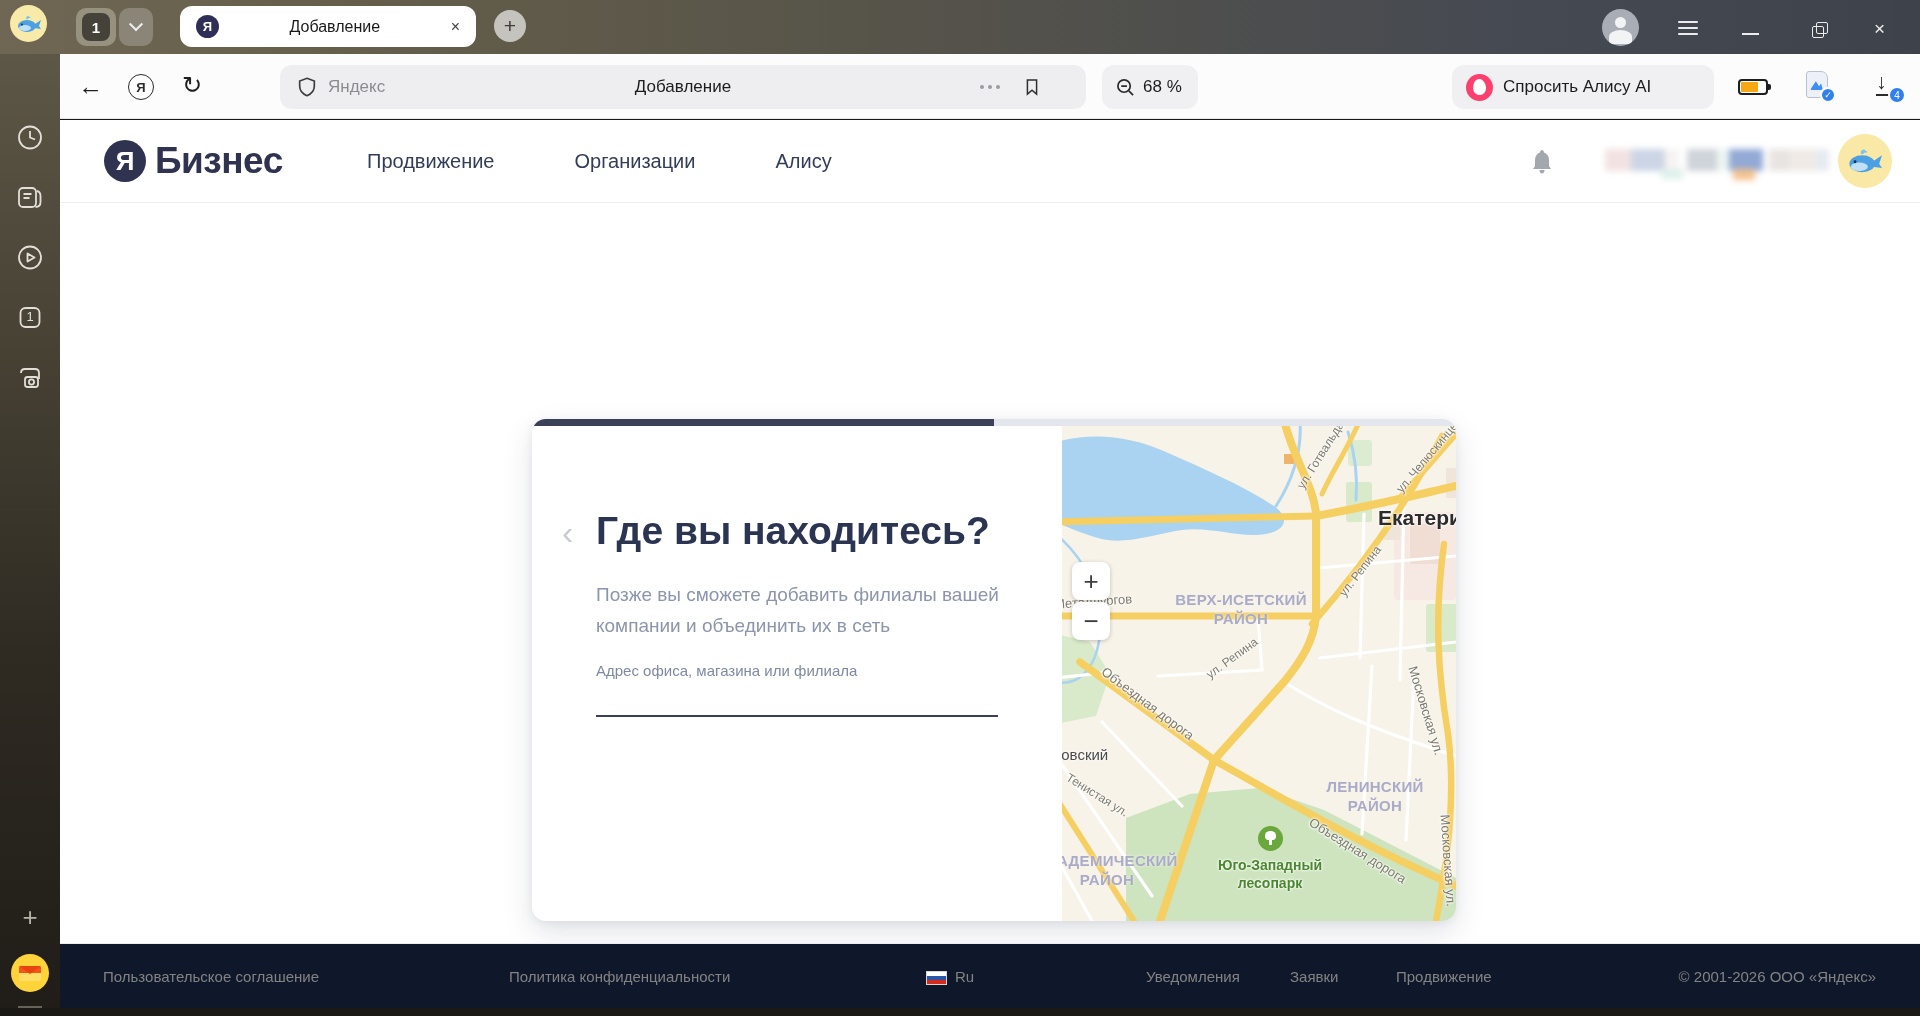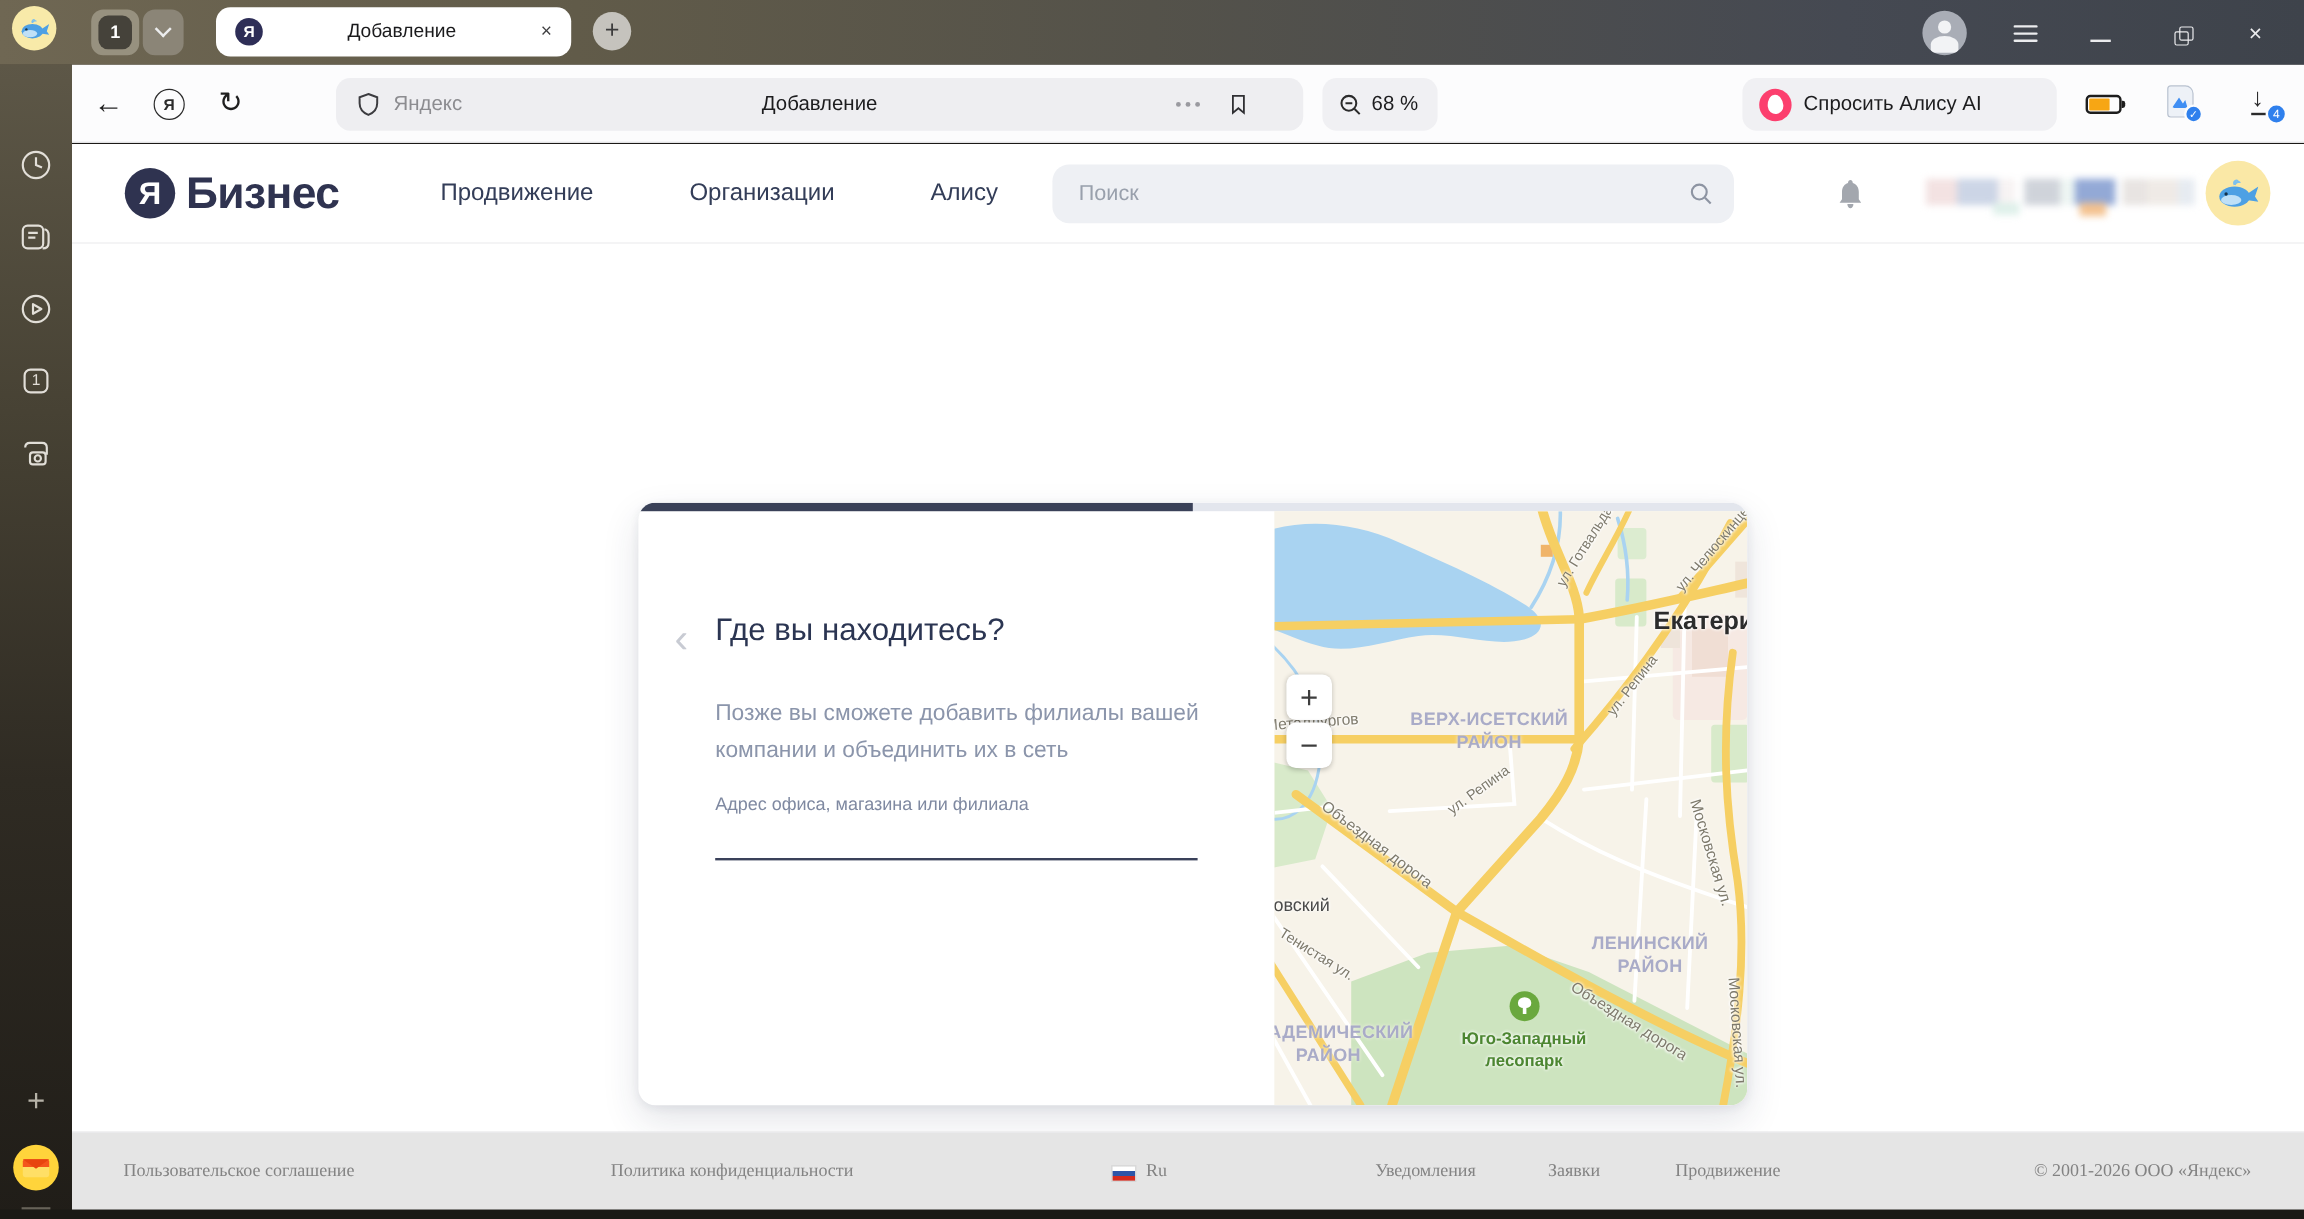--- a/index.html
+++ b/index.html
@@ -136,21 +136,21 @@
   .user-avatar { position:absolute; left:1778px; top:14px; width:54px; height:54px; border-radius:50%;
     background:#fae8a6; display:flex; align-items:center; justify-content:center; }
 
   
   .card { position:absolute; left:472px; top:299px; width:924px; height:502px; background:#fff;
     border-radius:14px; box-shadow:0 12px 30px rgba(35,45,75,.13), 0 2px 8px rgba(35,45,75,.07);
     overflow:hidden; }
   .progress { position:absolute; left:0; top:0; width:100%; height:7px; background:#e3e6ed; }
   .progress .fill { width:50%; height:100%; background:#3a4158; }
   .wz-chevron { position:absolute; left:30px; top:96px; font-size:34px; color:#c8cbd3; line-height:1; }
-  .wz-title { position:absolute; left:64px; top:90px; font-size:26px; font-weight:normal; color:#2b3552; }
+  .wz-title { position:absolute; left:64px; top:90px; font-size:39px; font-weight:bold; color:#2b3552; }
   .wz-subtitle { position:absolute; left:64px; top:160px; width:410px; font-size:19px;
     line-height:31px; color:#8b95ab; }
   .wz-label { position:absolute; left:64px; top:243px; font-size:15px; color:#7f89a1; }
   .wz-input { position:absolute; left:64px; top:266px; width:402px; height:32px; border:none;
     border-bottom:2px solid #3a415a; outline:none; background:transparent; font-size:18px;
     color:#2b3552; font-family:inherit; border-radius:0; }
   .wz-continue { position:absolute; left:64px; top:384px; width:164px; height:49px; border:none;
     background:#f0f2f6; border-radius:10px; font-size:18px; color:#a6b0c3; font-family:inherit; }
 
   
@@ -172,22 +172,22 @@
   .tree-ic::before { content:""; position:absolute; left:7px; top:5px; width:11px; height:9px;
     background:#fff; border-radius:50% 50% 40% 40%; }
   .tree-ic::after { content:""; position:absolute; left:11px; top:13px; width:3px; height:6px;
     background:#fff; }
   .zoombtn { position:absolute; left:10px; width:38px; height:38px; background:#fff; border:none;
     border-radius:8px; box-shadow:0 1px 4px rgba(0,0,0,.22); font-size:26px; color:#3d3d3d;
     font-family:inherit; line-height:36px; text-align:center; padding:0; }
   .zb-in { top:136px; } .zb-out { top:176px; }
 
   
-  .pfooter { position:absolute; left:0; bottom:0; width:100%; height:65px; background:#e5e5e5;
-    border-top:1px solid #ececee;font-family:Liberation Serif, serif; }
+  .pfooter { position:absolute; left:0; bottom:0; width:100%; height:65px; background:#0f172a;
+    border-top:1px solid #ececee; }
   .pfooter .lnk { position:absolute; top:24px; font-size:15px; color:#838383; cursor:pointer; }
   .flag { position:absolute; left:866px; top:27px; width:21px; height:14px; border:1px solid #d6d6d6;
     background:linear-gradient(180deg,#fff 0%,#fff 33%,#2d55a8 33%,#2d55a8 66%,#d52b1e 66%); }
   .lang { position:absolute; left:895px; top:24px; font-size:15px; color:#838383; }
   .copyright { position:absolute; right:44px; top:24px; font-size:15px; color:#838383; }
 
   .bottomstrip { position:absolute; left:0; bottom:0; width:1920px; height:8px; background:#1b1916; }
 </style>
 </head>
 <body>
@@ -325,29 +325,20 @@
 
     <div class="appheader">
       <div class="logo">
         <div class="logo-circ">Я</div>
         <div class="logo-text">Бизнес</div>
       </div>
       <div class="nav">
         <div class="nav-item">Продвижение</div>
         <div class="nav-item">Организации</div>
         <div class="nav-item">Алису</div>
-      </div>
-      <div class="search">
-        <input type="text" placeholder="Поиск" style="">
-        <span class="search-ic">
-          <svg width="19" height="19" viewBox="0 0 20 20" fill="none" stroke="#8d94a2" stroke-width="1.9">
-            <circle cx="8.5" cy="8.5" r="6.5"></circle>
-              <path d="M13.5 13.5 L18.5 18.5"></path>
-          </svg>
-        </span>
       </div>
       <div class="bell">
         <svg width="24" height="28" viewBox="0 0 24 28" fill="#a3a7ae">
           <path d="M12 2 C11 2 10 3 10 4.5 C7 5.5 5 8 5 12 V18 L3 21 H21 L19 18 V12 C19 8 17 5.5 14 4.5 C14 3 13 2 12 2 Z"></path>
           <path d="M9.5 22 C9.5 24 10.6 25.5 12 25.5 C13.4 25.5 14.5 24 14.5 22 Z"></path>
         </svg>
       </div>
       <div class="acct-blur">
         <div class="row">
           <i style="width:26px;background:#f3e2e2"></i>

